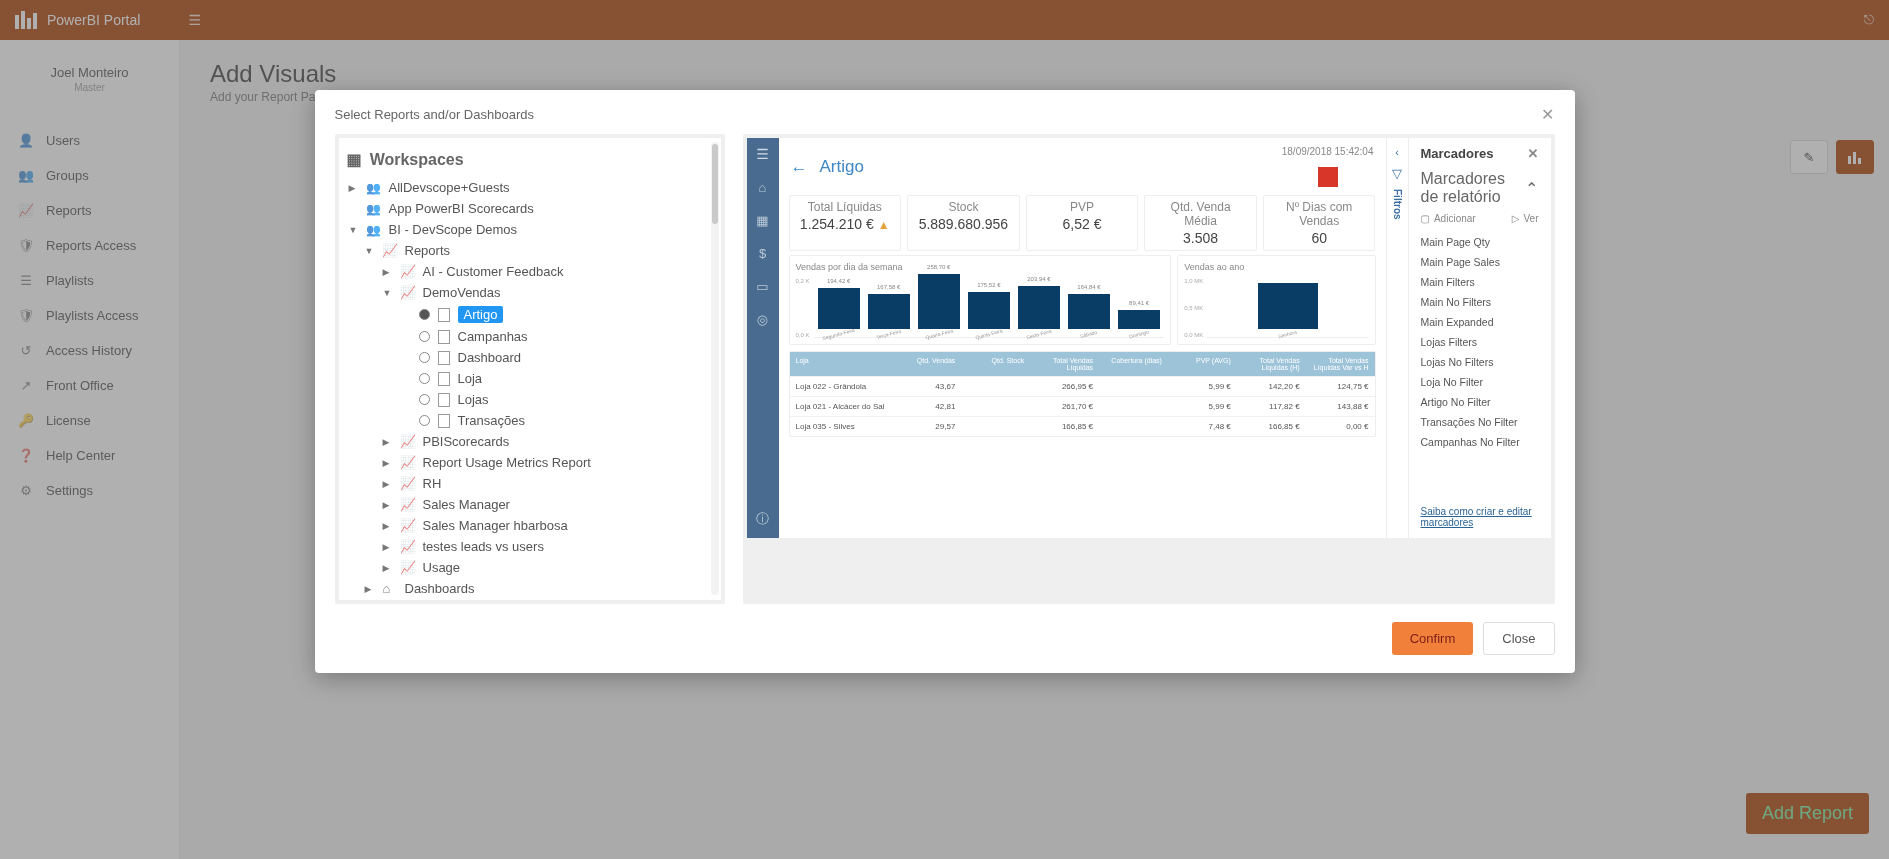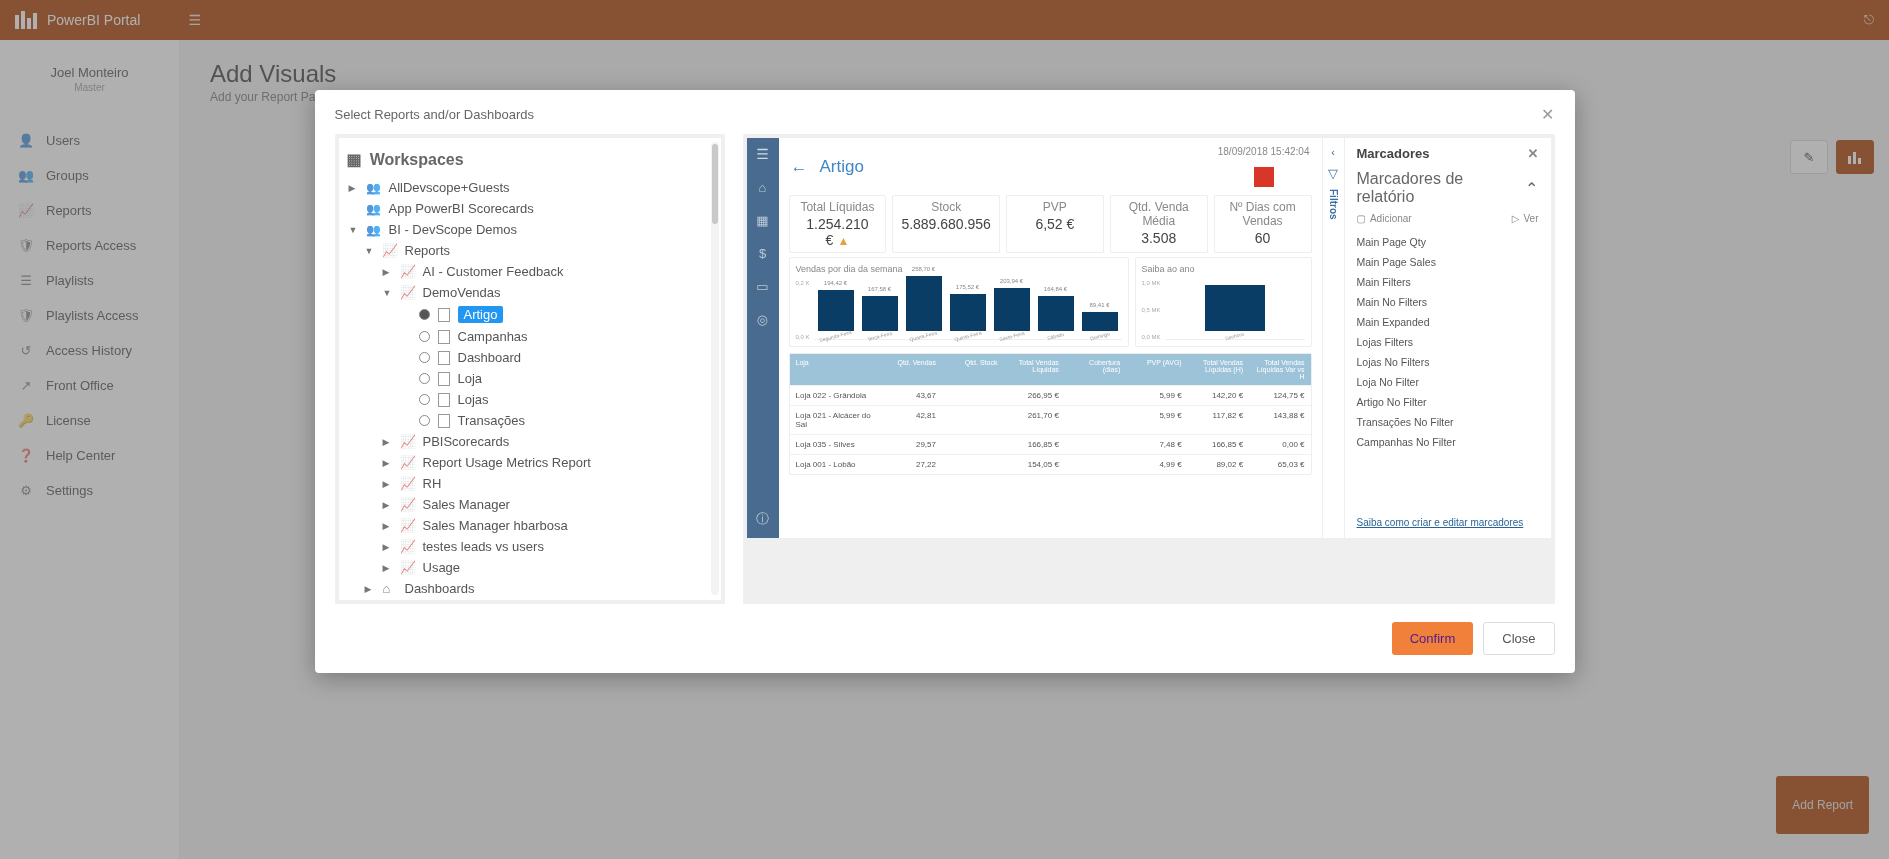--- a/index.html
+++ b/index.html
@@ -13,21 +13,21 @@
   .wrap{display:flex;}
   .sidebar{width:180px;min-width:180px;background:#fff;border-right:1px solid #eee;padding-top:25px;text-align:center;min-height:820px;}
   .sidebar .user{font-size:13px;color:#666;margin-bottom:2px;}
   .sidebar .role{font-size:10px;color:#aaa;margin-bottom:30px;}
   .side-nav{text-align:left;}
   .side-item{display:flex;align-items:center;gap:12px;padding:10px 18px;color:#666;font-size:13px;}
   .side-item .ic{width:16px;text-align:center;opacity:.7;}
   .content{flex:1;padding:20px 30px;}
   h1{font-size:24px;font-weight:400;color:#555;}
   .subtitle{font-size:12px;color:#888;margin-top:2px;}
-  .addrep{position:absolute;bottom:25px;right:20px;background:#b5541d;color:#e5e5e5;border:none;padding:22px 16px;border-radius:3px;font-size:12px;}
+  .addrep{position:absolute;bottom:25px;right:20px;background:#b5541d;color:#86efac;border:none;padding:10px 16px;border-radius:3px;font-size:18px;}
   .rightcol{position:absolute;top:140px;right:15px;display:flex;gap:8px;}
   .ibtn{border:1px solid #ddd;background:#fff;width:38px;height:34px;display:flex;align-items:center;justify-content:center;border-radius:3px;color:#555;}
   .ibtn.primary{background:#b5541d;color:#fff;border-color:#b5541d;}
   
   .overlay{position:fixed;inset:0;background:rgba(80,80,80,.45);display:flex;align-items:flex-start;justify-content:center;}
   .modal{background:#fff;border-radius:4px;width:1260px;margin-top:90px;box-shadow:0 5px 25px rgba(0,0,0,.3);padding:15px 20px 18px;}
   .modal-head{display:flex;justify-content:space-between;align-items:center;margin-bottom:10px;color:#666;}
   .modal-head .x{cursor:pointer;color:#999;font-size:16px;}
   .modal-body{display:flex;gap:18px;}
   
@@ -73,31 +73,31 @@
   .tablecard{margin:6px 10px 4px;border:1px solid #eee;border-radius:2px;}
   .thead{display:flex;background:#9dc3d9;color:#fff;font-size:7px;}
   .thead>div,.trow>div{padding:5px 6px;}
   .c1{flex:1.6;} .c2,.c3,.c4,.c5,.c6,.c7,.c8{flex:1;text-align:right;}
   .trow{display:flex;font-size:8px;color:#555;border-top:1px solid #f1f1f1;}
   
   .vfilter{width:22px;background:#fff;border-left:1px solid #eee;display:flex;flex-direction:column;align-items:center;padding-top:8px;gap:8px;color:#3a6ea5;}
   .vfilter .txt{writing-mode:vertical-rl;font-size:10px;font-weight:600;color:#3a6ea5;}
   .vfilter .chev{font-size:11px;}
   
-  .bmarks{width:207px;background:#fff;border-left:1px solid #eee;padding:8px 12px;position:relative;}
+  .bmarks{width:143px;background:#fff;border-left:1px solid #eee;padding:8px 12px;position:relative;}
   .bm-head{display:flex;justify-content:space-between;align-items:center;font-size:13px;font-weight:600;color:#444;margin-bottom:6px;}
   .bm-sub{font-size:16px;color:#666;display:flex;justify-content:flex-end;align-items:center;padding:3px 0;}
   .bm-tools{display:flex;justify-content:space-between;font-size:10px;color:#888;margin:4px 0 8px;}
   .bm-tools span{display:flex;align-items:center;gap:4px;}
   .bm-item{font-size:10.5px;color:#555;padding:4px 0;}
   .bm-link{position:absolute;bottom:10px;left:12px;right:12px;font-size:10px;color:#2a6496;text-decoration:underline;}
   
   .modal-foot{display:flex;justify-content:flex-end;gap:10px;margin-top:18px;}
   .btn{padding:8px 18px;border-radius:3px;font-size:13px;cursor:pointer;}
-  .btn.confirm{background:#f0803a;color:#4c1d95;border:none;}
+  .btn.confirm{background:#f0803a;color:#7f1d1d;border:none;}
   .btn.close{background:#fff;border:1px solid #ddd;color:#555;}
   .grp-ic:before{content:'\1F465';font-size:12px;}
 </style>
 </head>
 <body>
 
 <div class="topbar">
   <div class="brand">
     <span class="brand-icon">
       <svg viewBox="0 0 24 18" width="24" height="18">
@@ -401,21 +401,21 @@
                       </div>
                       <div class="barwrap">
                         <span class="barval">89,41 €</span>
                         <div class="bar" style="height:19px"></div>
                         <span class="barlab">Domingo</span>
                       </div>
                     </div>
                 </div>
               </div>
               <div class="card chart2">
-                <div class="ctitle">Saiba ao ano</div>
+                <div class="ctitle">Vendas ao ano</div>
                 <div style="display:flex;">
                   <div style="display:flex;flex-direction:column;justify-content:space-between;height:60px;font-size:6px;color:#aaa;padding-right:4px;">
                       <span>1,0 MK</span>
                       <span>0,5 MK</span>
                       <span>0,0 MK</span>
                     </div>
                   <div class="bars" id="bars2" style="flex:1;justify-content:center;">
                       <div class="barwrap" style="max-width: 60px;">
                         <div class="bar" style="height:46px"></div>
                         <span class="barlab">Senhora</span>
@@ -459,30 +459,20 @@
                   <div class="trow">
                     <div class="c1">Loja 035 - Silves</div>
                     <div class="c2">29,57</div>
                     <div class="c3"></div>
                     <div class="c4">166,85 €</div>
                     <div class="c5"></div>
                     <div class="c6">7,48 €</div>
                     <div class="c7">166,85 €</div>
                     <div class="c8">0,00 €</div>
                   </div>
-                  <div class="trow">
-                    <div class="c1">Loja 001 - Lobão</div>
-                    <div class="c2">27,22</div>
-                    <div class="c3"></div>
-                    <div class="c4">154,05 €</div>
-                    <div class="c5"></div>
-                    <div class="c6">4,99 €</div>
-                    <div class="c7">89,02 €</div>
-                    <div class="c8">65,03 €</div>
-                  </div>
                 </div>
             </div>
           </div>
           <div class="vfilter">
             <span class="chev">‹</span>
             <span>▽</span>
             <span class="txt">Filtros</span>
           </div>
           <div class="bmarks">
             <div class="bm-head">

